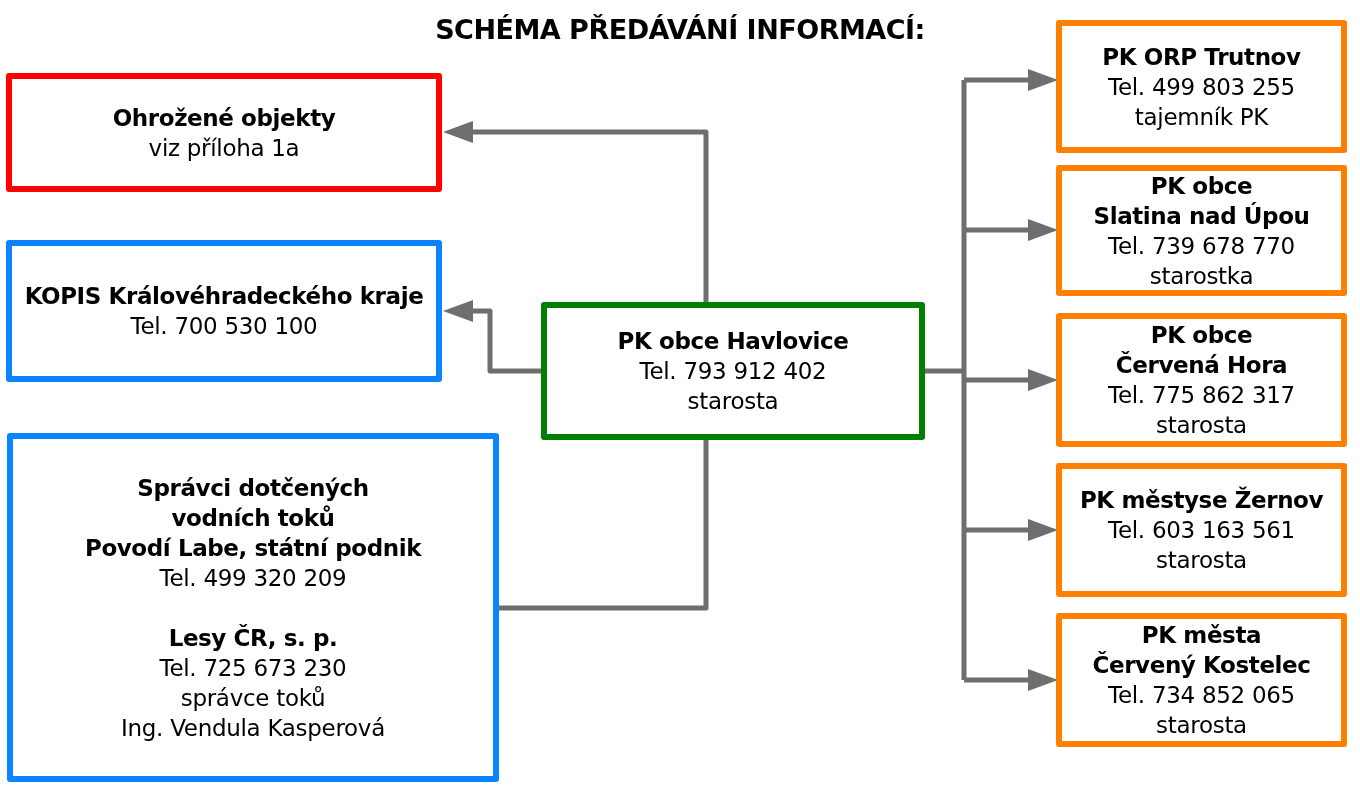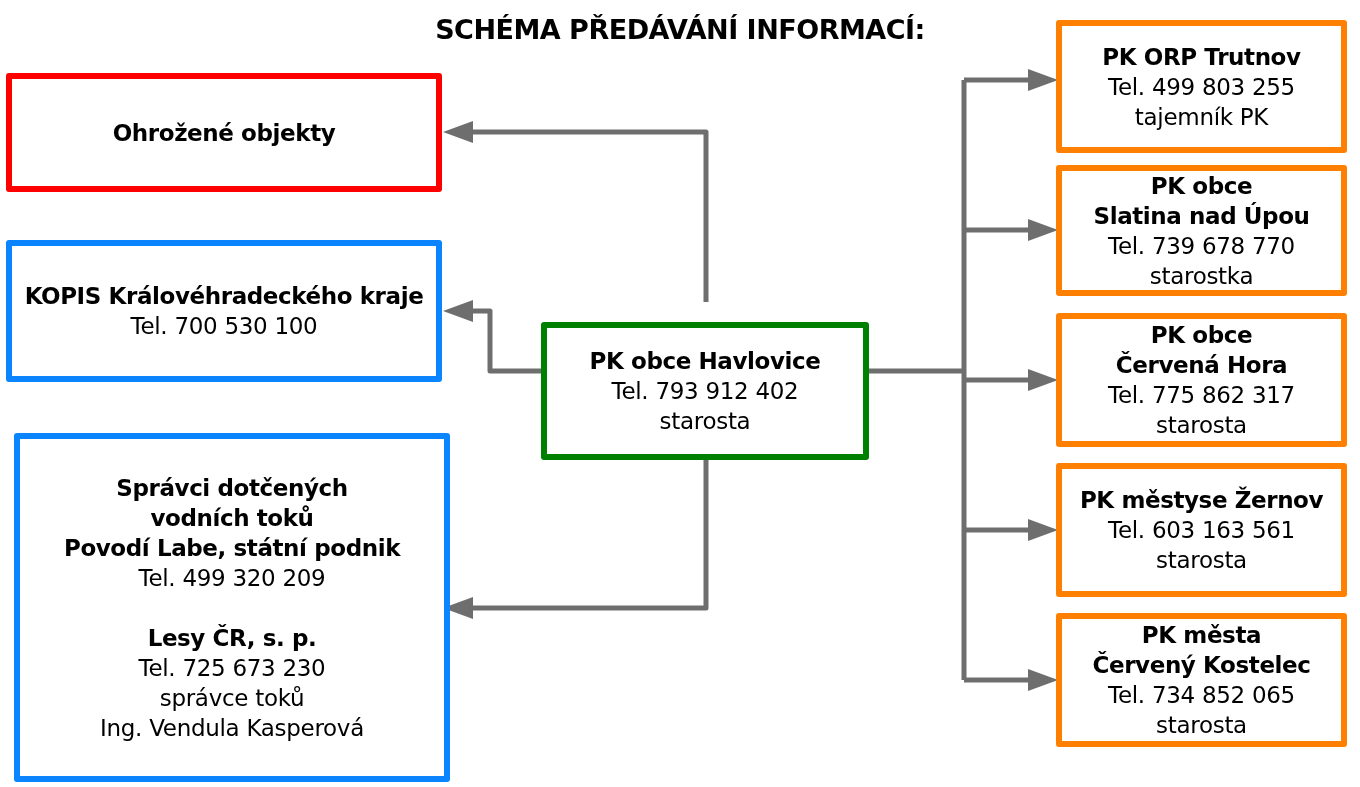--- a/index.html
+++ b/index.html
@@ -49,40 +49,41 @@
     <polygon points="1058,80 1028,69 1028,91"></polygon>
     <polygon points="1058,230 1028,219 1028,241"></polygon>
     <polygon points="1058,380 1028,369 1028,391"></polygon>
     <polygon points="1058,530 1028,519 1028,541"></polygon>
     <polygon points="1058,680 1028,669 1028,691"></polygon>
   </g>
 </svg>
 
 <div class="box red" style="left:6px; top:73px; width:436px; height:119px;">
   <div class="b">Ohrožené objekty</div>
+  <div class="n">viz příloha 1a</div>
 </div>
 
 <div class="box blue" style="left:6px; top:240px; width:436px; height:142px;">
   <div class="b">KOPIS Královéhradeckého kraje</div>
   <div class="n">Tel. 700 530 100</div>
 </div>
 
-<div class="box blue" style="left:14px; top:433px; width:436px; height:349px;">
+<div class="box blue" style="left:7px; top:433px; width:492px; height:349px;">
   <div class="b">Správci dotčených</div>
   <div class="b">vodních toků</div>
   <div class="b">Povodí Labe, státní podnik</div>
   <div class="n">Tel. 499 320 209</div>
   <div class="gap"></div>
   <div class="b">Lesy ČR, s. p.</div>
   <div class="n">Tel. 725 673 230</div>
   <div class="n">správce toků</div>
   <div class="n">Ing. Vendula Kasperová</div>
 </div>
 
-<div class="box green" style="left:541px; top:302px; width:328px; height:138px;margin-top:20px;">
+<div class="box green" style="left:541px; top:302px; width:384px; height:138px;">
   <div class="b">PK obce Havlovice</div>
   <div class="n">Tel. 793 912 402</div>
   <div class="n">starosta</div>
 </div>
 
 <div class="box orange" style="left:1056px; top:12px; width:291px; height:133px;margin-top:8px;">
   <div class="b">PK ORP Trutnov</div>
   <div class="n">Tel. 499 803 255</div>
   <div class="n">tajemník PK</div>
 </div>

